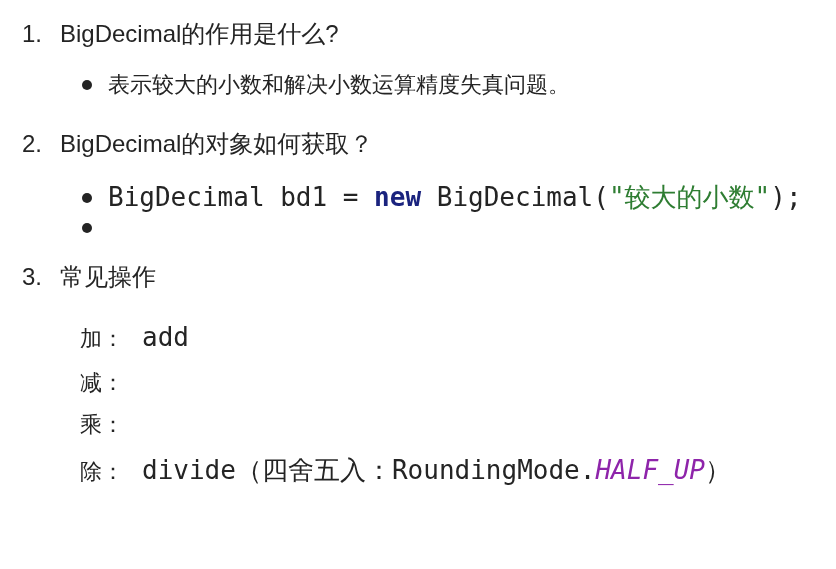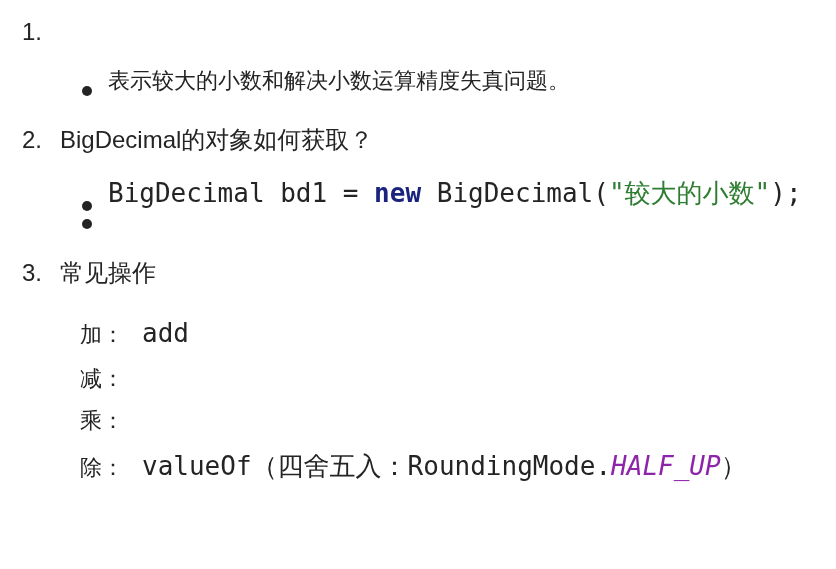--- a/index.html
+++ b/index.html
@@ -18,21 +18,21 @@
     align-items: baseline;
     font-size: 24px;
     margin-bottom: 20px;
   }
   .heading .num { width: 38px; flex-shrink: 0; }
   .sub {
     margin-left: 60px;
   }
   .bullet-row {
     display: flex;
-    align-items: flex-end;
+    align-items: center;
     font-size: 22px;
     margin-bottom: 8px;
   }
   .dot {
     width: 10px; height: 10px; border-radius: 50%;
     background: #242424;
     margin-right: 16px;
     flex-shrink: 0;
   }
   .mono {
@@ -53,20 +53,21 @@
   .ops .row { display:flex; align-items:baseline; }
   .ops .lbl { width: 62px; }
   .wrap { white-space: normal; }
 </style>
 </head>
 <body>
 
 <div class="item">
   <div class="heading">
     <span class="num">1.</span>
+    <span>BigDecimal的作用是什么?</span>
   </div>
   <div class="sub">
     <div class="bullet-row">
       <span class="dot"></span>
       <span>表示较大的小数和解决小数运算精度失真问题。</span>
     </div>
   </div>
 </div>
 
 <div class="item">
@@ -96,16 +97,16 @@
       <span class="mono">add</span>
     </div>
     <div class="row">
       <span class="lbl">减：</span>
     </div>
     <div class="row">
       <span class="lbl">乘：</span>
     </div>
     <div class="row">
       <span class="lbl">除：</span>
-      <span class="mono wrap"><span>valueOf</span><span>（四舍五入：RoundingMode.</span><span class="enum">HALF_UP</span><span>）</span></span>
+      <span class="mono wrap"><span>divide</span><span>（四舍五入：RoundingMode.</span><span class="enum">HALF_UP</span><span>）</span></span>
     </div>
   </div>
 </div>
 
 </body></html>

